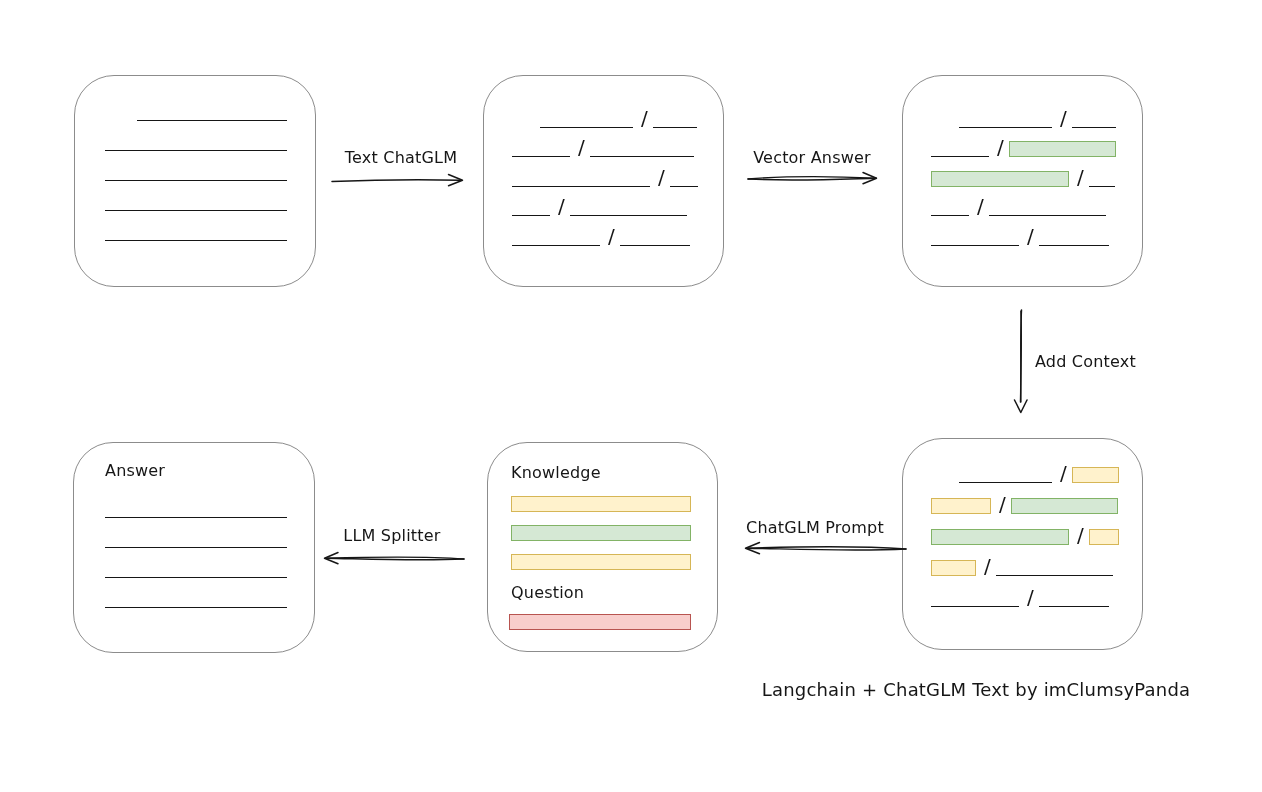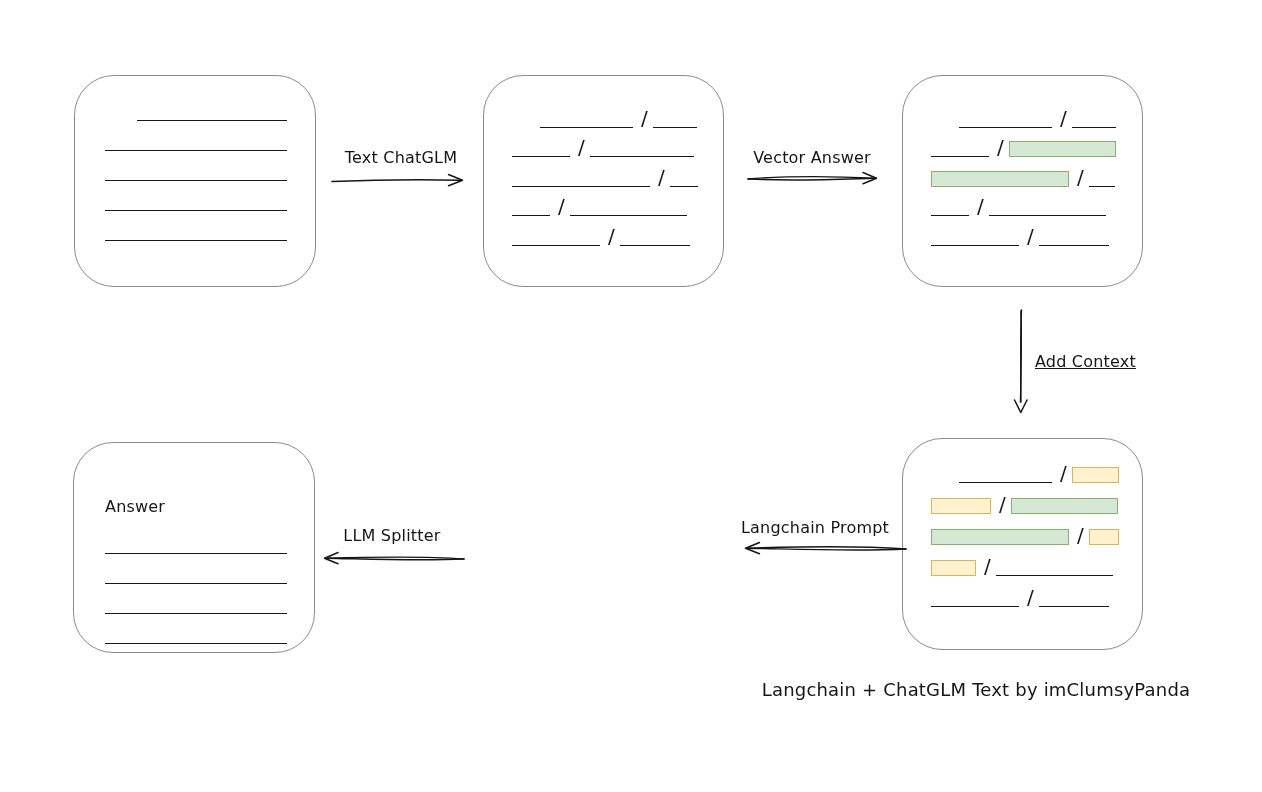--- a/index.html
+++ b/index.html
@@ -22,21 +22,21 @@
   .seg-yellow{height:16px;background:#fff2cc;border:1px solid #d6b656;}
   .slash{
     flex:0 0 auto;font-size:20px;line-height:20px;margin:0 5px 0 8px;
     font-weight:500;color:#161616;
   }
   
   .bar{box-sizing:border-box;width:180px;height:16px;margin-top:13px;}
   .bar-yellow{background:#fff2cc;border:1px solid #d6b656;}
   .bar-green{background:#d5e8d4;border:1px solid #82b366;}
   .bar-red{background:#f8cecc;border:1px solid #b85450;width:182px;margin-top:11px;}
-  .inner-label{font-size:16px;font-weight:500;line-height:20px;letter-spacing:.2px;margin-top:36px;}
+  .inner-label{font-size:16px;font-weight:500;line-height:20px;letter-spacing:.2px;}
   .q-label{margin-top:13px;}
   
   .arrow{position:absolute;}
   .arrow-label{
     position:absolute;font-size:16px;font-weight:500;letter-spacing:.2px;
     text-align:center;white-space:nowrap;
   }
   .arrow-label.left-align{text-align:left;}
   .caption{
     position:absolute;left:756px;top:679px;width:440px;text-align:center;
@@ -140,21 +140,21 @@
           <div class="seg seg-line" style="width: 70px;"></div>
         </div>
       </div>
   </div>
 
   <svg class="arrow" style="left:1011px;top:308px;" width="22" height="108" viewBox="0 0 22 108">
     <path d="M10.5 2 C 9 30 10.5 60 9.5 94" fill="none" stroke="#161616" stroke-width="1.5" stroke-linecap="round"></path>
     <path d="M9.8 3 C 11.5 35 9.2 65 9.9 94" fill="none" stroke="#161616" stroke-width="1.2" stroke-linecap="round"></path>
     <path d="M3.5 92 L9.8 104.5 L16 92" fill="none" stroke="#161616" stroke-width="1.5" stroke-linecap="round" stroke-linejoin="round"></path>
   </svg>
-  <div class="arrow-label left-align" style="left:1035px;top:352px;text-decoration:underline;">Add Context</div>
+  <div class="arrow-label left-align" style="left:1035px;top:352px;">Add Context</div>
 
   <div class="dbox" style="left:902px;top:438px;width:241px;height:212px;">
     <div class="rows rows-ctx" style="padding:13px 0 0 28px;">
         <div class="seg-row" style="margin-left: 28px;">
           <div class="seg seg-line" style="width: 93px;"></div>
           <span class="slash">/</span>
           <div class="seg seg-yellow" style="width: 47px;"></div>
         </div>
         <div class="seg-row">
           <div class="seg seg-yellow" style="width: 60px;"></div>
@@ -172,27 +172,41 @@
           <div class="seg seg-line" style="width: 117px;"></div>
         </div>
         <div class="seg-row">
           <div class="seg seg-line" style="width: 88px;"></div>
           <span class="slash">/</span>
           <div class="seg seg-line" style="width: 70px;"></div>
         </div>
       </div>
   </div>
 
-  <div class="arrow-label" style="left:730px;top:518px;width:170px;">Langchain Prompt</div>
+  <div class="arrow-label" style="left:730px;top:518px;width:170px;">ChatGLM Prompt</div>
   <svg class="arrow" style="left:738px;top:538px;" width="170" height="22" viewBox="0 0 170 22">
     <path d="M168 11 C 120 7.5 60 8.5 9 10.2" fill="none" stroke="#161616" stroke-width="1.4" stroke-linecap="round"></path>
     <path d="M168 11 C 115 13.5 55 11 9 10.2" fill="none" stroke="#161616" stroke-width="1.4" stroke-linecap="round"></path>
     <path d="M21.5 4.5 L7.5 10.2 L21.5 15.8" fill="none" stroke="#161616" stroke-width="1.5" stroke-linecap="round" stroke-linejoin="round"></path>
   </svg>
 
+  <div class="dbox" style="left:487px;top:442px;width:231px;height:210px;">
+    <div style="padding:20px 0 0 23px;">
+      <div class="inner-label">Knowledge</div>
+      <div>
+          <div class="bar bar-yellow"></div>
+          <div class="bar bar-green"></div>
+          <div class="bar bar-yellow"></div>
+        </div>
+      <div class="inner-label q-label">Question</div>
+      <div style="margin-left:-2px;">
+          <div class="bar bar-red"></div>
+        </div>
+    </div>
+  </div>
 
   <div class="arrow-label" style="left:318px;top:526px;width:148px;">LLM Splitter</div>
   <svg class="arrow" style="left:318px;top:548px;" width="148" height="22" viewBox="0 0 148 22">
     <path d="M146 11 C 105 8 55 9 8 10.2" fill="none" stroke="#161616" stroke-width="1.4" stroke-linecap="round"></path>
     <path d="M146 11 C 100 13 50 11 8 10.2" fill="none" stroke="#161616" stroke-width="1.4" stroke-linecap="round"></path>
     <path d="M20 4.5 L6.5 10.2 L20 15.8" fill="none" stroke="#161616" stroke-width="1.5" stroke-linecap="round" stroke-linejoin="round"></path>
   </svg>
 
   <div class="dbox" style="left:73px;top:442px;width:242px;height:211px;">
     <div style="padding:18px 0 0 31px;">

